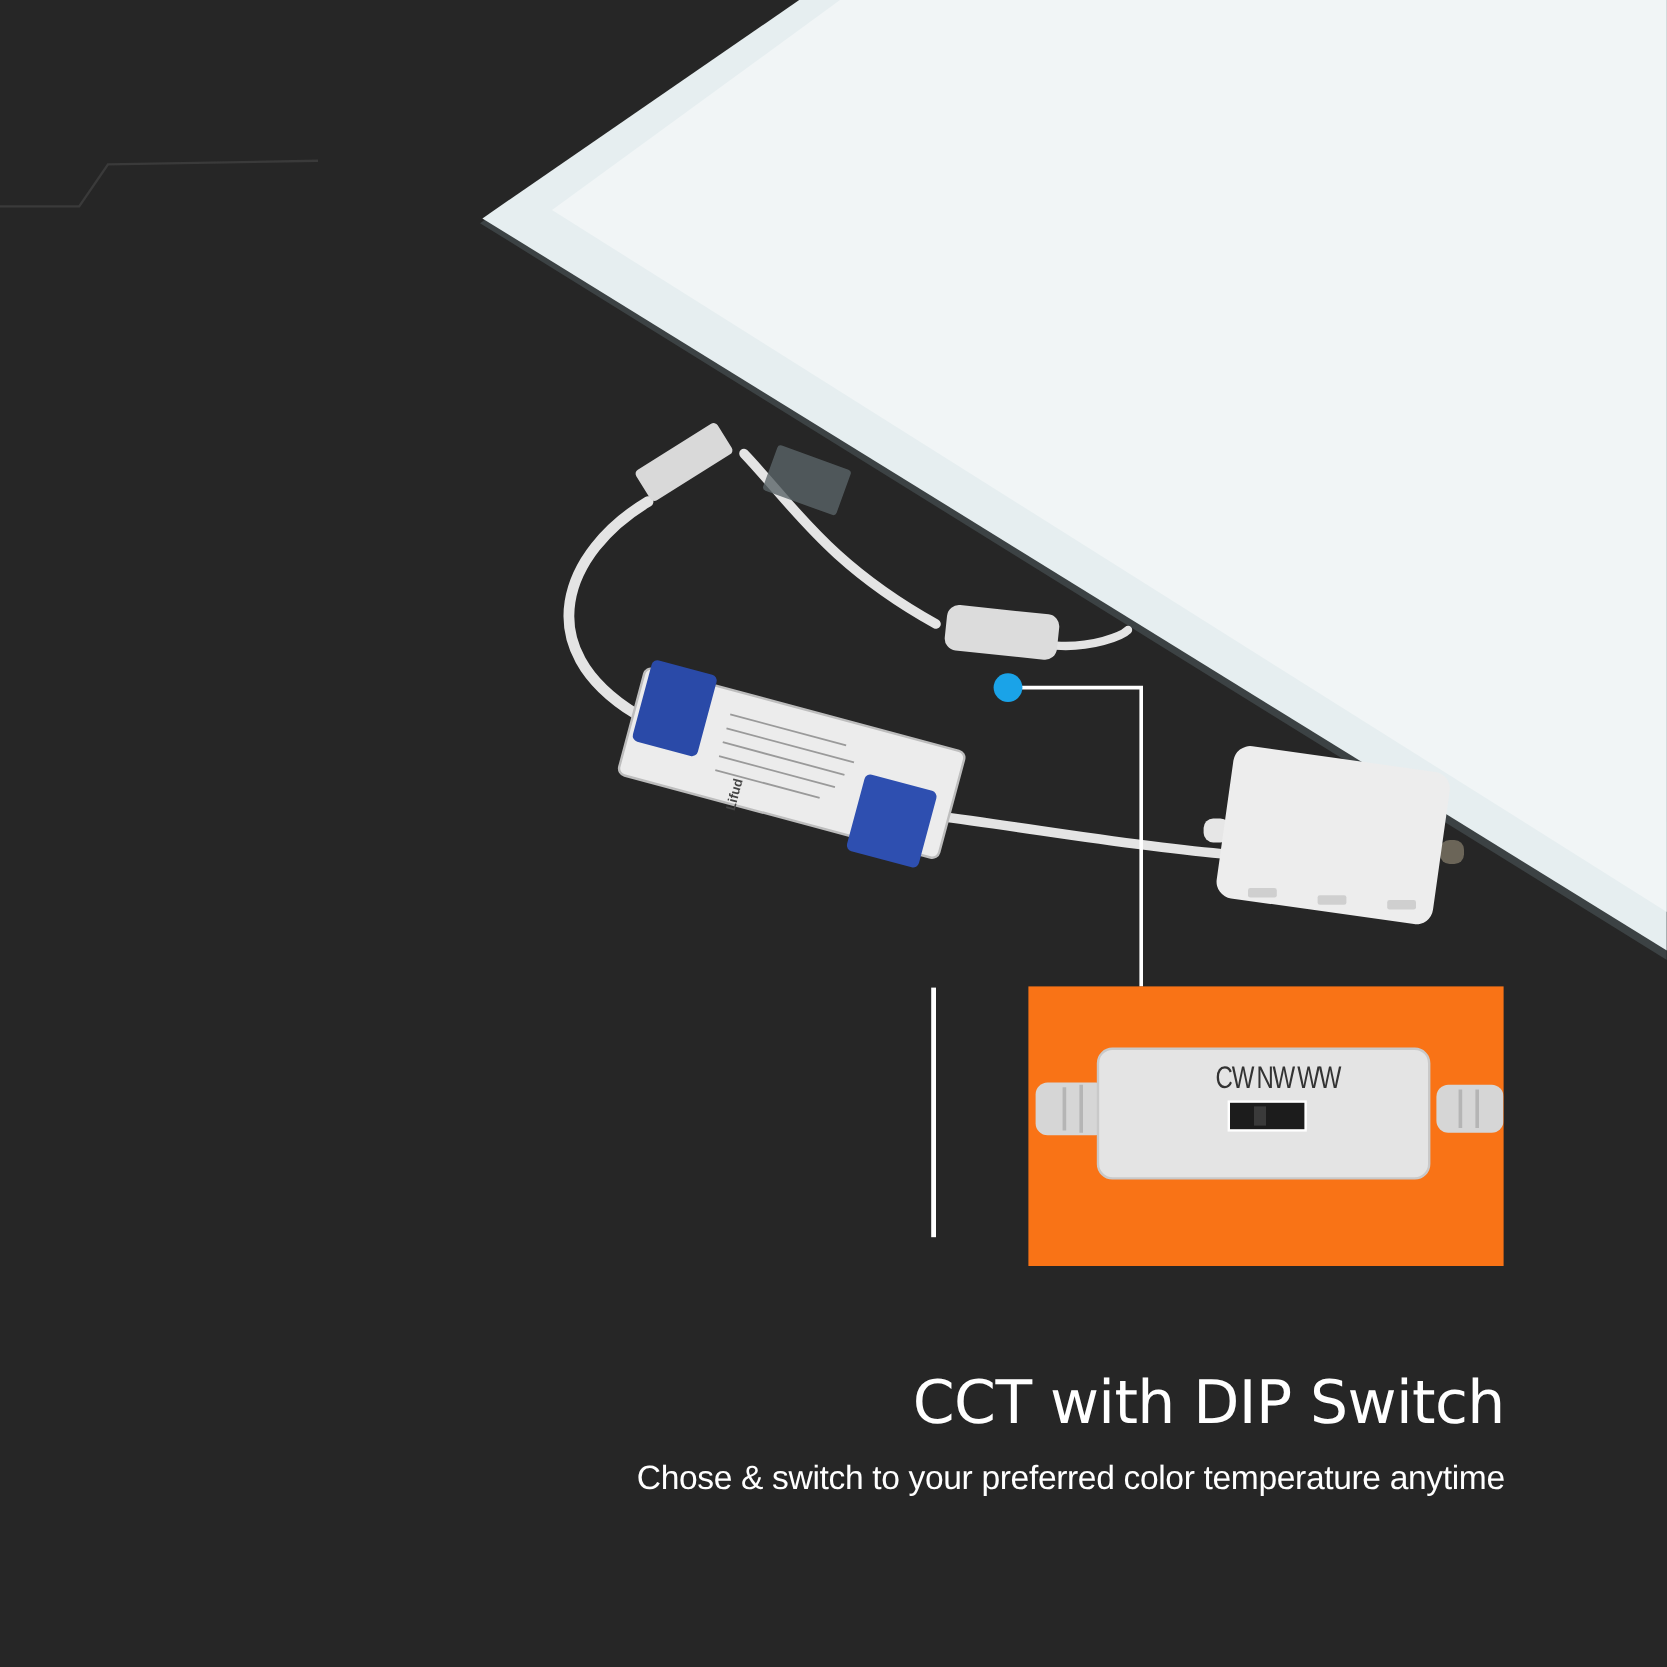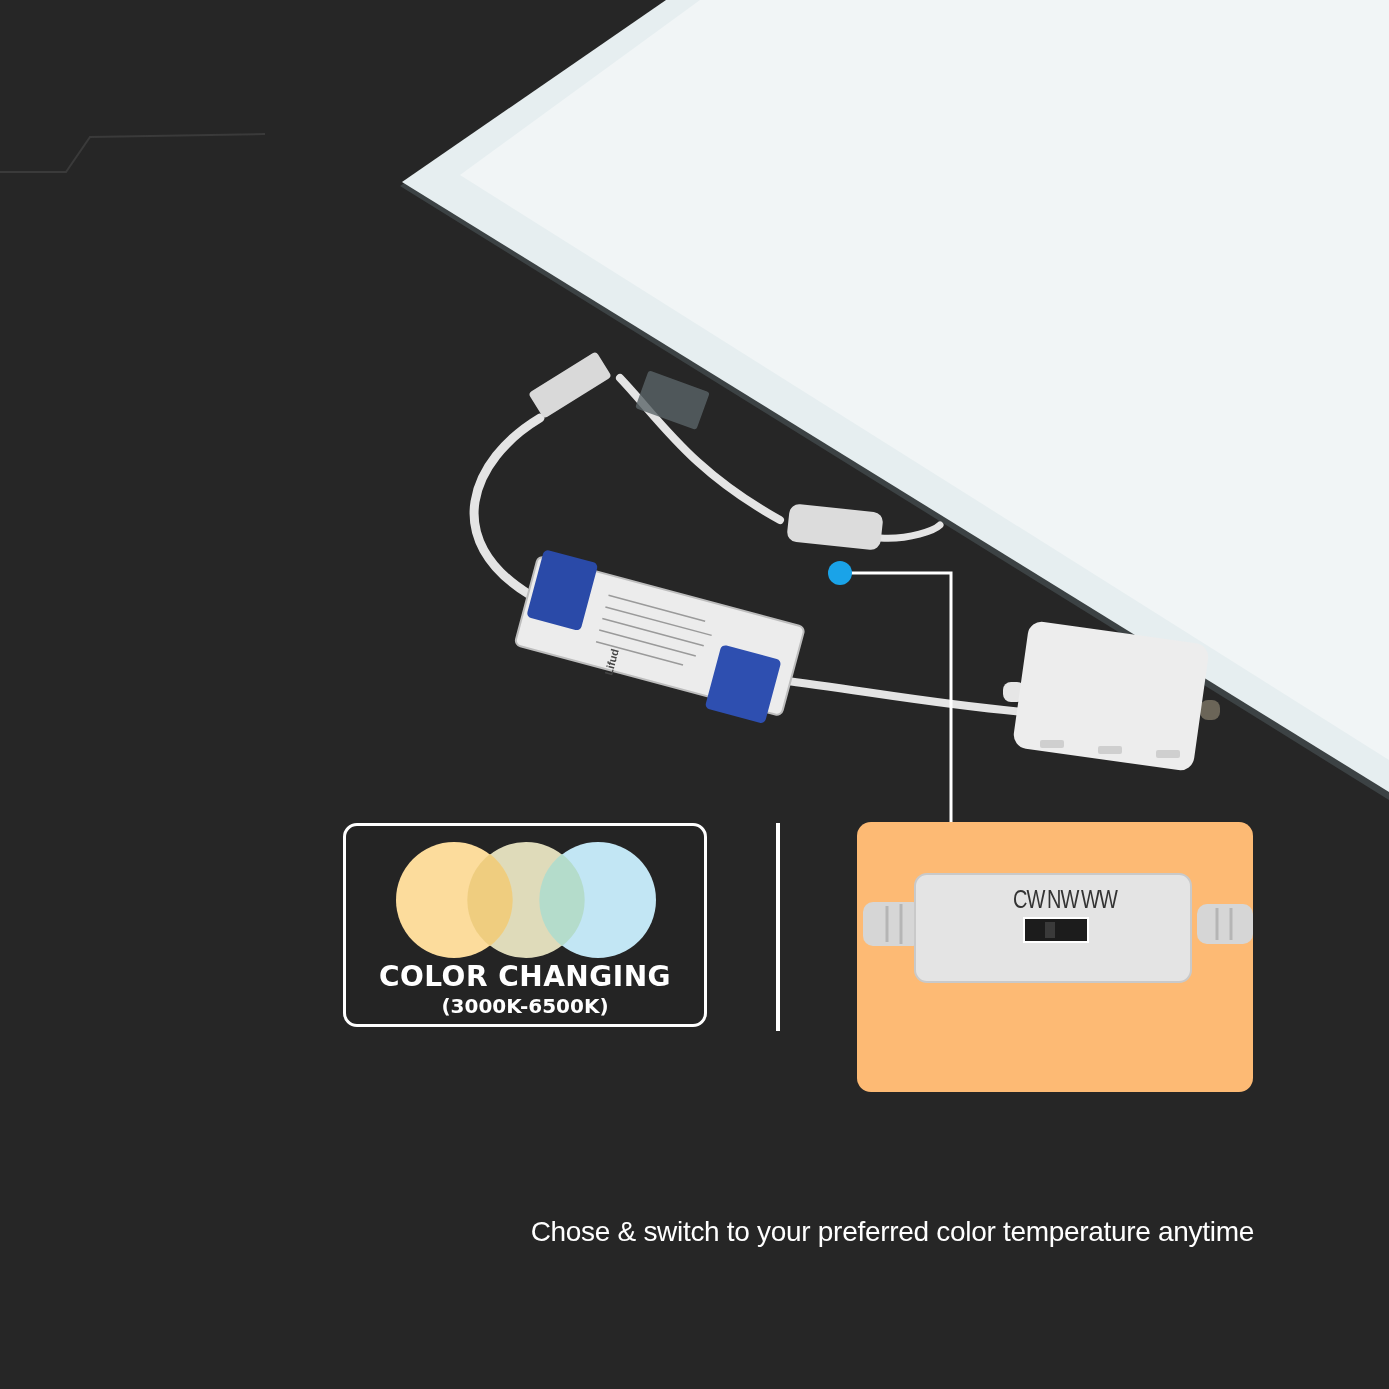--- a/index.html
+++ b/index.html
@@ -25,22 +25,22 @@
     }
     .cc-sub {
       position: absolute; left: 0; right: 0; top: 168px; text-align: center;
       color: #fff; font-weight: bold; font-size: 20px;
       font-family: "DejaVu Sans", sans-serif;
     }
     .divider {
       position: absolute; left: 776px; top: 823px; width: 4px; height: 208px; background: #fff;
     }
     .dip-box {
-      position: absolute; left: 857px; top: 822px; width: 396px; height: 270px;
-      background: #fdba74; border-radius: 14px; overflow: hidden;
+      position: absolute; left: 857px; top: 822px; width: 396px; height: 233px;
+      background: #f97316; border-radius: 0; overflow: hidden;
     }
     .dip-label {
       position: absolute; top: 66px; font-size: 20px; color: #333;
       font-family: "Liberation Sans", sans-serif; transform: scaleY(1.3); letter-spacing: -1px;
     }
     .headline {
       position: absolute; right: 135px; top: 1140px; color: #ffffff;
       font-size: 50px; font-family: "DejaVu Sans", sans-serif; font-weight: normal;
       letter-spacing: -0.5px;
     }
@@ -105,31 +105,20 @@
         <rect x="1156" y="750" width="24" height="8" rx="2"></rect>
       </g>
     </g>
 
     <g>
       <polyline points="840,573 951,573 951,822" fill="none" stroke="#ffffff" stroke-width="3"></polyline>
       <circle cx="840" cy="573" r="12" fill="#1aa3e8"></circle>
     </g>
   </svg>
 
-  <div class="cc-box">
-    <svg class="cc-circles" viewBox="0 0 260 118">
-      <circle cx="58" cy="58" r="58" fill="#fcdc9c"></circle>
-      <circle cx="130" cy="58" r="58" fill="#f0ecc8" opacity="0.92"></circle>
-      <circle cx="202" cy="58" r="58" fill="#c2e6f4"></circle>
-      <path d="M94,12 A58,58 0 0 1 94,104 A58,58 0 0 1 94,12 Z" fill="#efcd7f"></path>
-      <path d="M166,12 A58,58 0 0 1 166,104 A58,58 0 0 1 166,12 Z" fill="#b4dccb"></path>
-    </svg>
-    <div class="cc-title">COLOR CHANGING</div>
-    <div class="cc-sub">(3000K-6500K)</div>
-  </div>
 
   <div class="divider"></div>
 
   <div class="dip-box">
     <svg width="396" height="210" viewBox="0 0 396 210" style="position:absolute;left:0;top:0">
       <rect x="6" y="80" width="60" height="44" rx="10" fill="#d6d6d6"></rect>
       <rect x="340" y="82" width="56" height="40" rx="10" fill="#d6d6d6"></rect>
       <g stroke="#b5b5b5" stroke-width="3">
         <line x1="30" y1="84" x2="30" y2="120"></line>
           <line x1="44" y1="82" x2="44" y2="122"></line>
@@ -138,14 +127,15 @@
       </g>
       <rect x="58" y="52" width="276" height="108" rx="12" fill="#e4e4e4" stroke="#c9c9c9" stroke-width="2"></rect>
       <rect x="167" y="96" width="64" height="24" fill="#1c1c1c" stroke="#ffffff" stroke-width="2"></rect>
       <rect x="188" y="100" width="10" height="16" fill="#3a3a3a"></rect>
     </svg>
     <span class="dip-label" style="left:156px">CW</span>
     <span class="dip-label" style="left:190px">NW</span>
     <span class="dip-label" style="left:224px">WW</span>
   </div>
 
+  <div class="headline">CCT with DIP Switch</div>
   <div class="subline">Chose &amp; switch to your preferred color temperature anytime</div>
 </div>
 
 </body></html>

